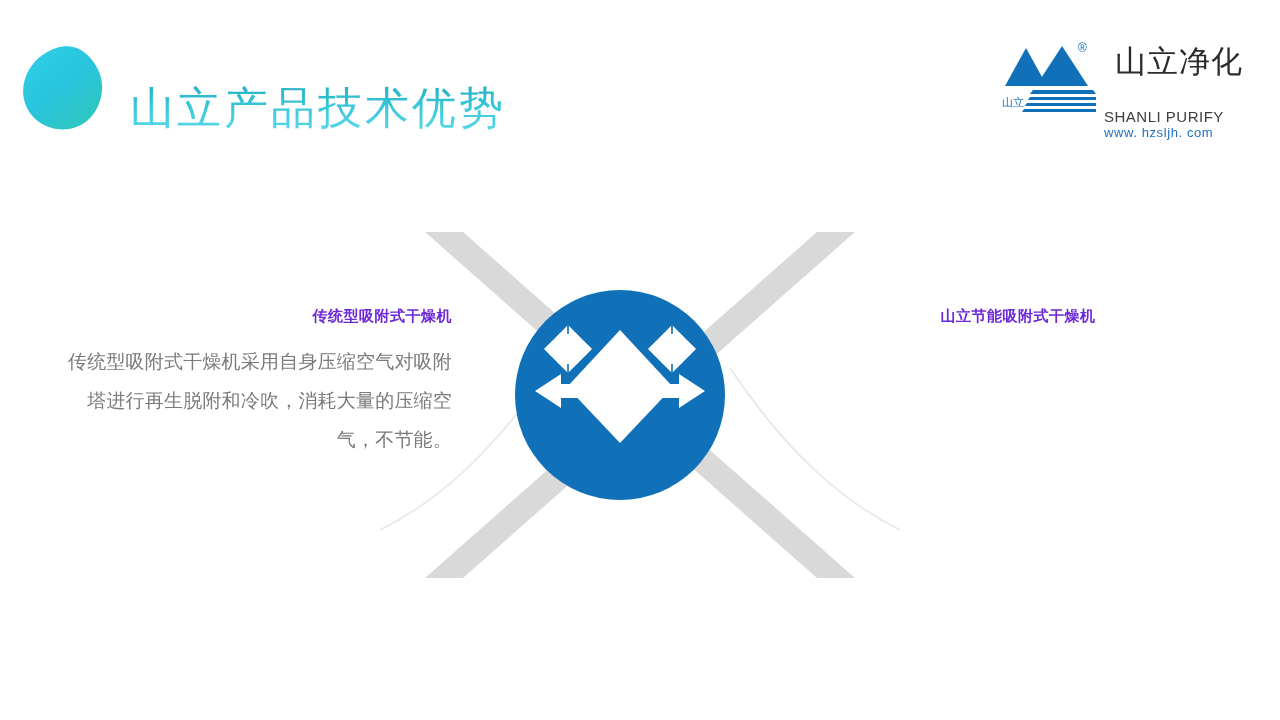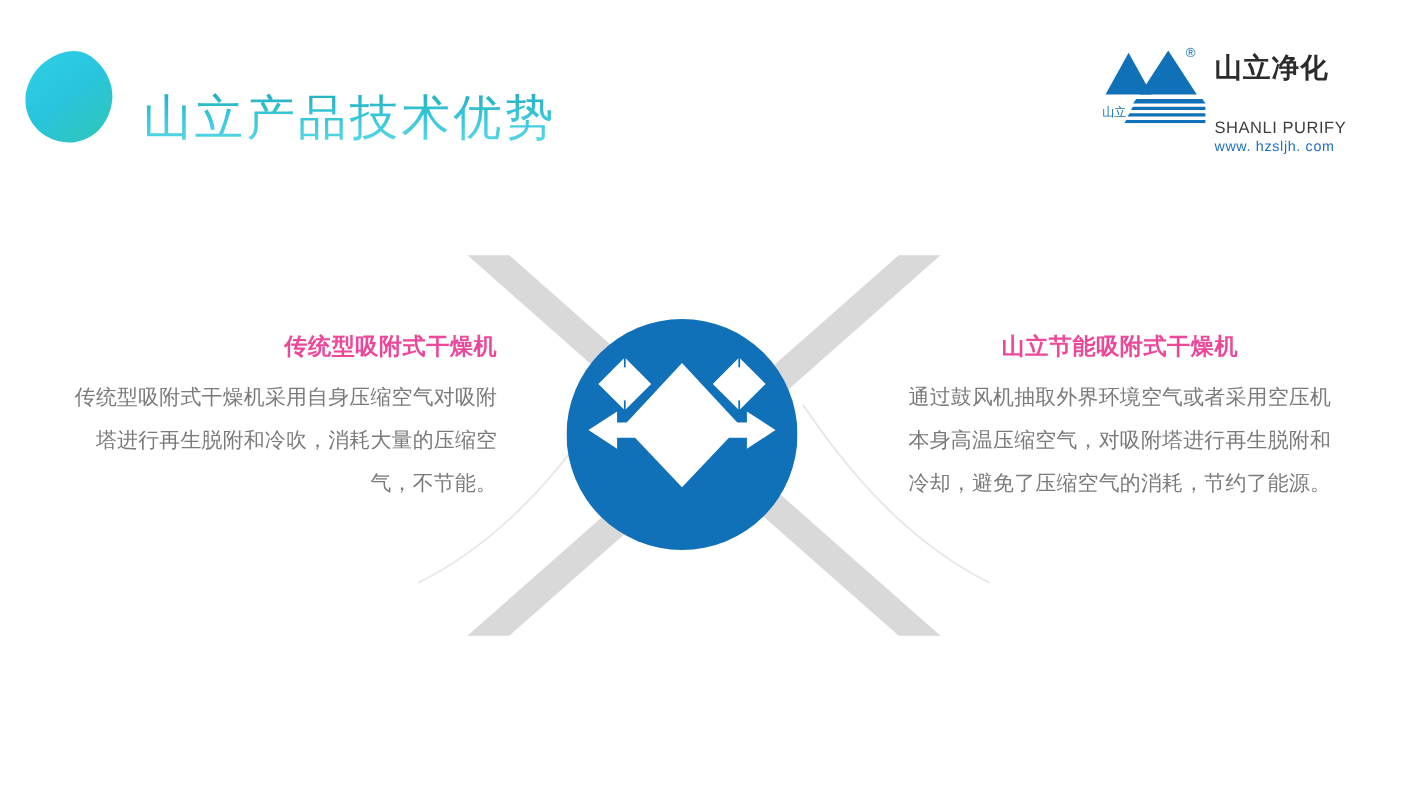--- a/index.html
+++ b/index.html
@@ -77,26 +77,27 @@
     color: #1071b8;
     line-height: 12px;
   }
   #logo-text {
     position: absolute;
     left: 104px;
     top: 8px;
     width: 120px;
   }
   #logo-cn {
-    font-size: 25px;
+    font-size: 31px;
     line-height: 28px;
     letter-spacing: 1px;
     color: #2b2b2b;
-    font-weight: 700;
-    white-space: nowrap;
+    font-weight: 400;
+    white-space: nowrap;
+    margin-left: 11px;
   }
   #logo-en {
     font-size: 15px;
     line-height: 17px;
     letter-spacing: 0.5px;
     color: #3d3d3d;
     font-weight: 400;
     white-space: nowrap;
     margin-top: 32px;
   }
@@ -148,24 +149,24 @@
   }
   #right-block {
     position: absolute;
     left: 818px;
     top: 300px;
     width: 400px;
     text-align: center;
   }
 
   .block-heading {
-    font-size: 21px;
+    font-size: 15px;
     line-height: 32px;
     font-weight: bold;
-    color: #ec4899;
+    color: #6d28d9;
     letter-spacing: 0.5px;
     margin: 0 0 10px 0;
   }
   .block-body {
     font-size: 19px;
     line-height: 39px;
     font-weight: 400;
     color: #7a7a7a;
     letter-spacing: 0.2px;
     margin: 0;
@@ -254,16 +255,15 @@
     </svg>
   </div>
 
   <div id="left-block">
     <h2 class="block-heading">传统型吸附式干燥机</h2>
     <p class="block-body">传统型吸附式干燥机采用自身压缩空气对吸附塔进行再生脱附和冷吹，消耗大量的压缩空气，不节能。</p>
   </div>
 
   <div id="right-block">
     <h2 class="block-heading">山立节能吸附式干燥机</h2>
-    <p class="block-body">通过鼓风机抽取外界环境空气或者采用空压机本身高温压缩空气，对吸附塔进行再生脱附和冷却，避免了压缩空气的消耗，节约了能源。</p>
   </div>
 
 </div>
 
 </body></html>

